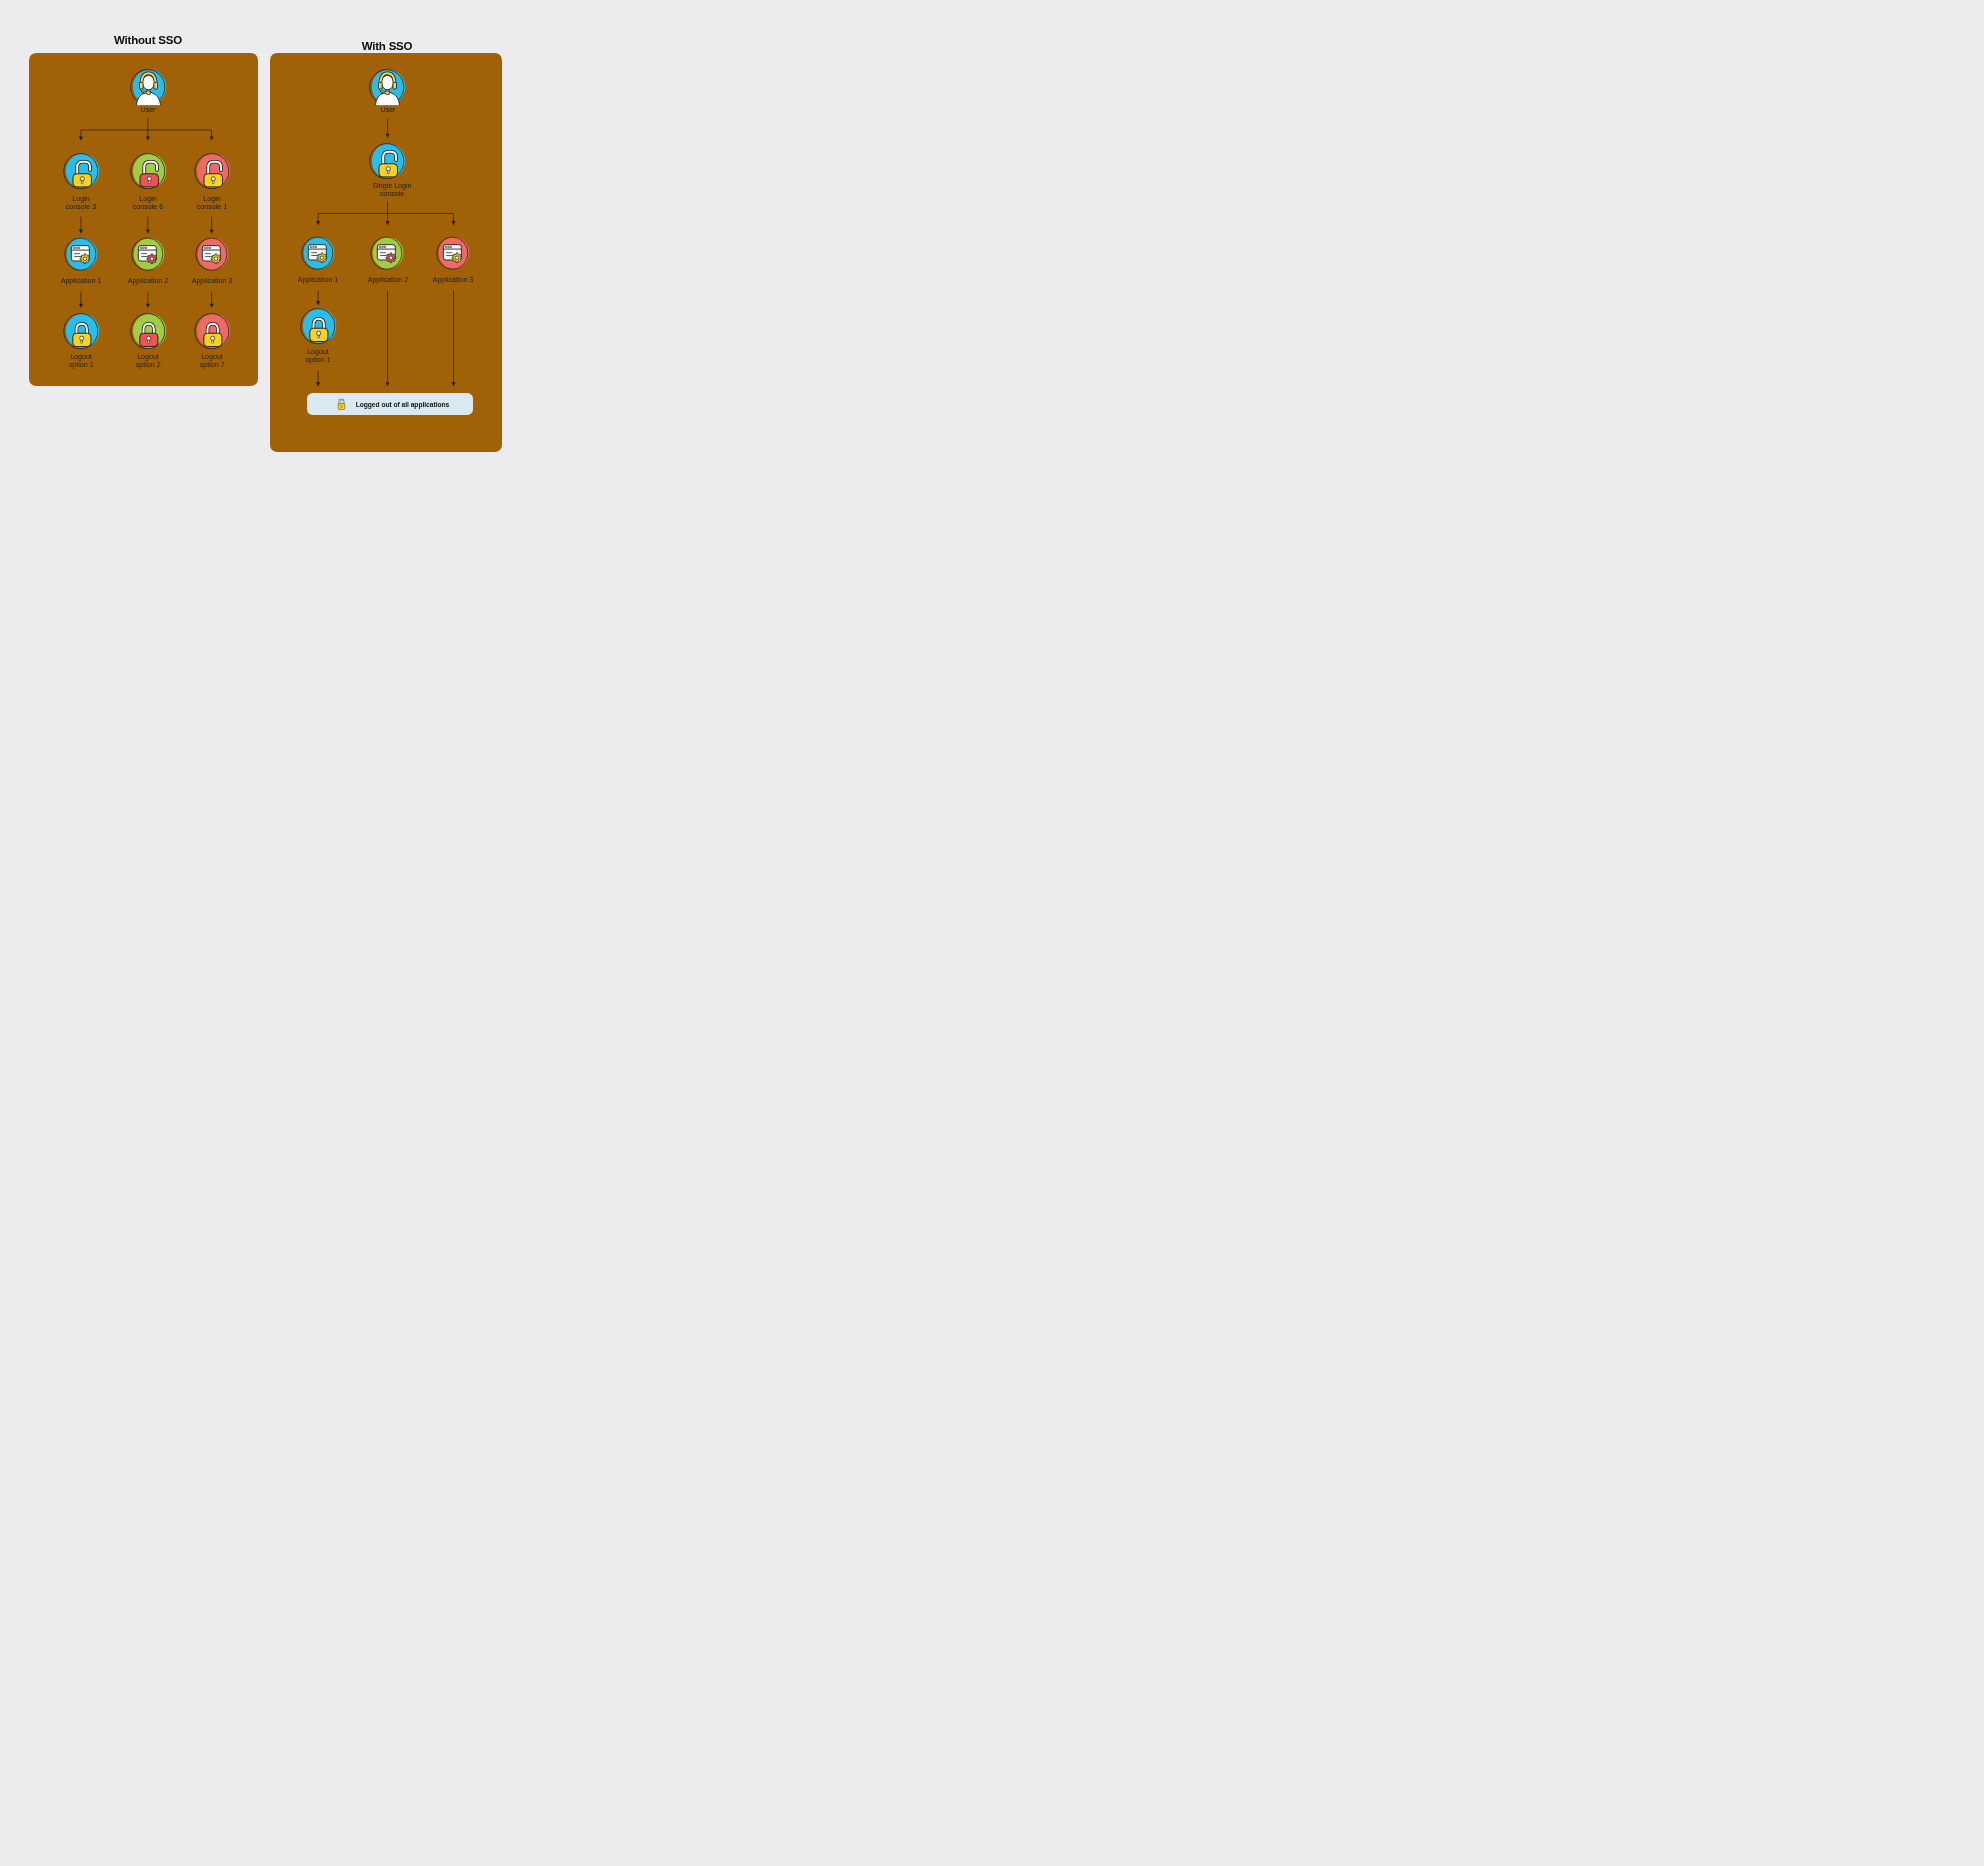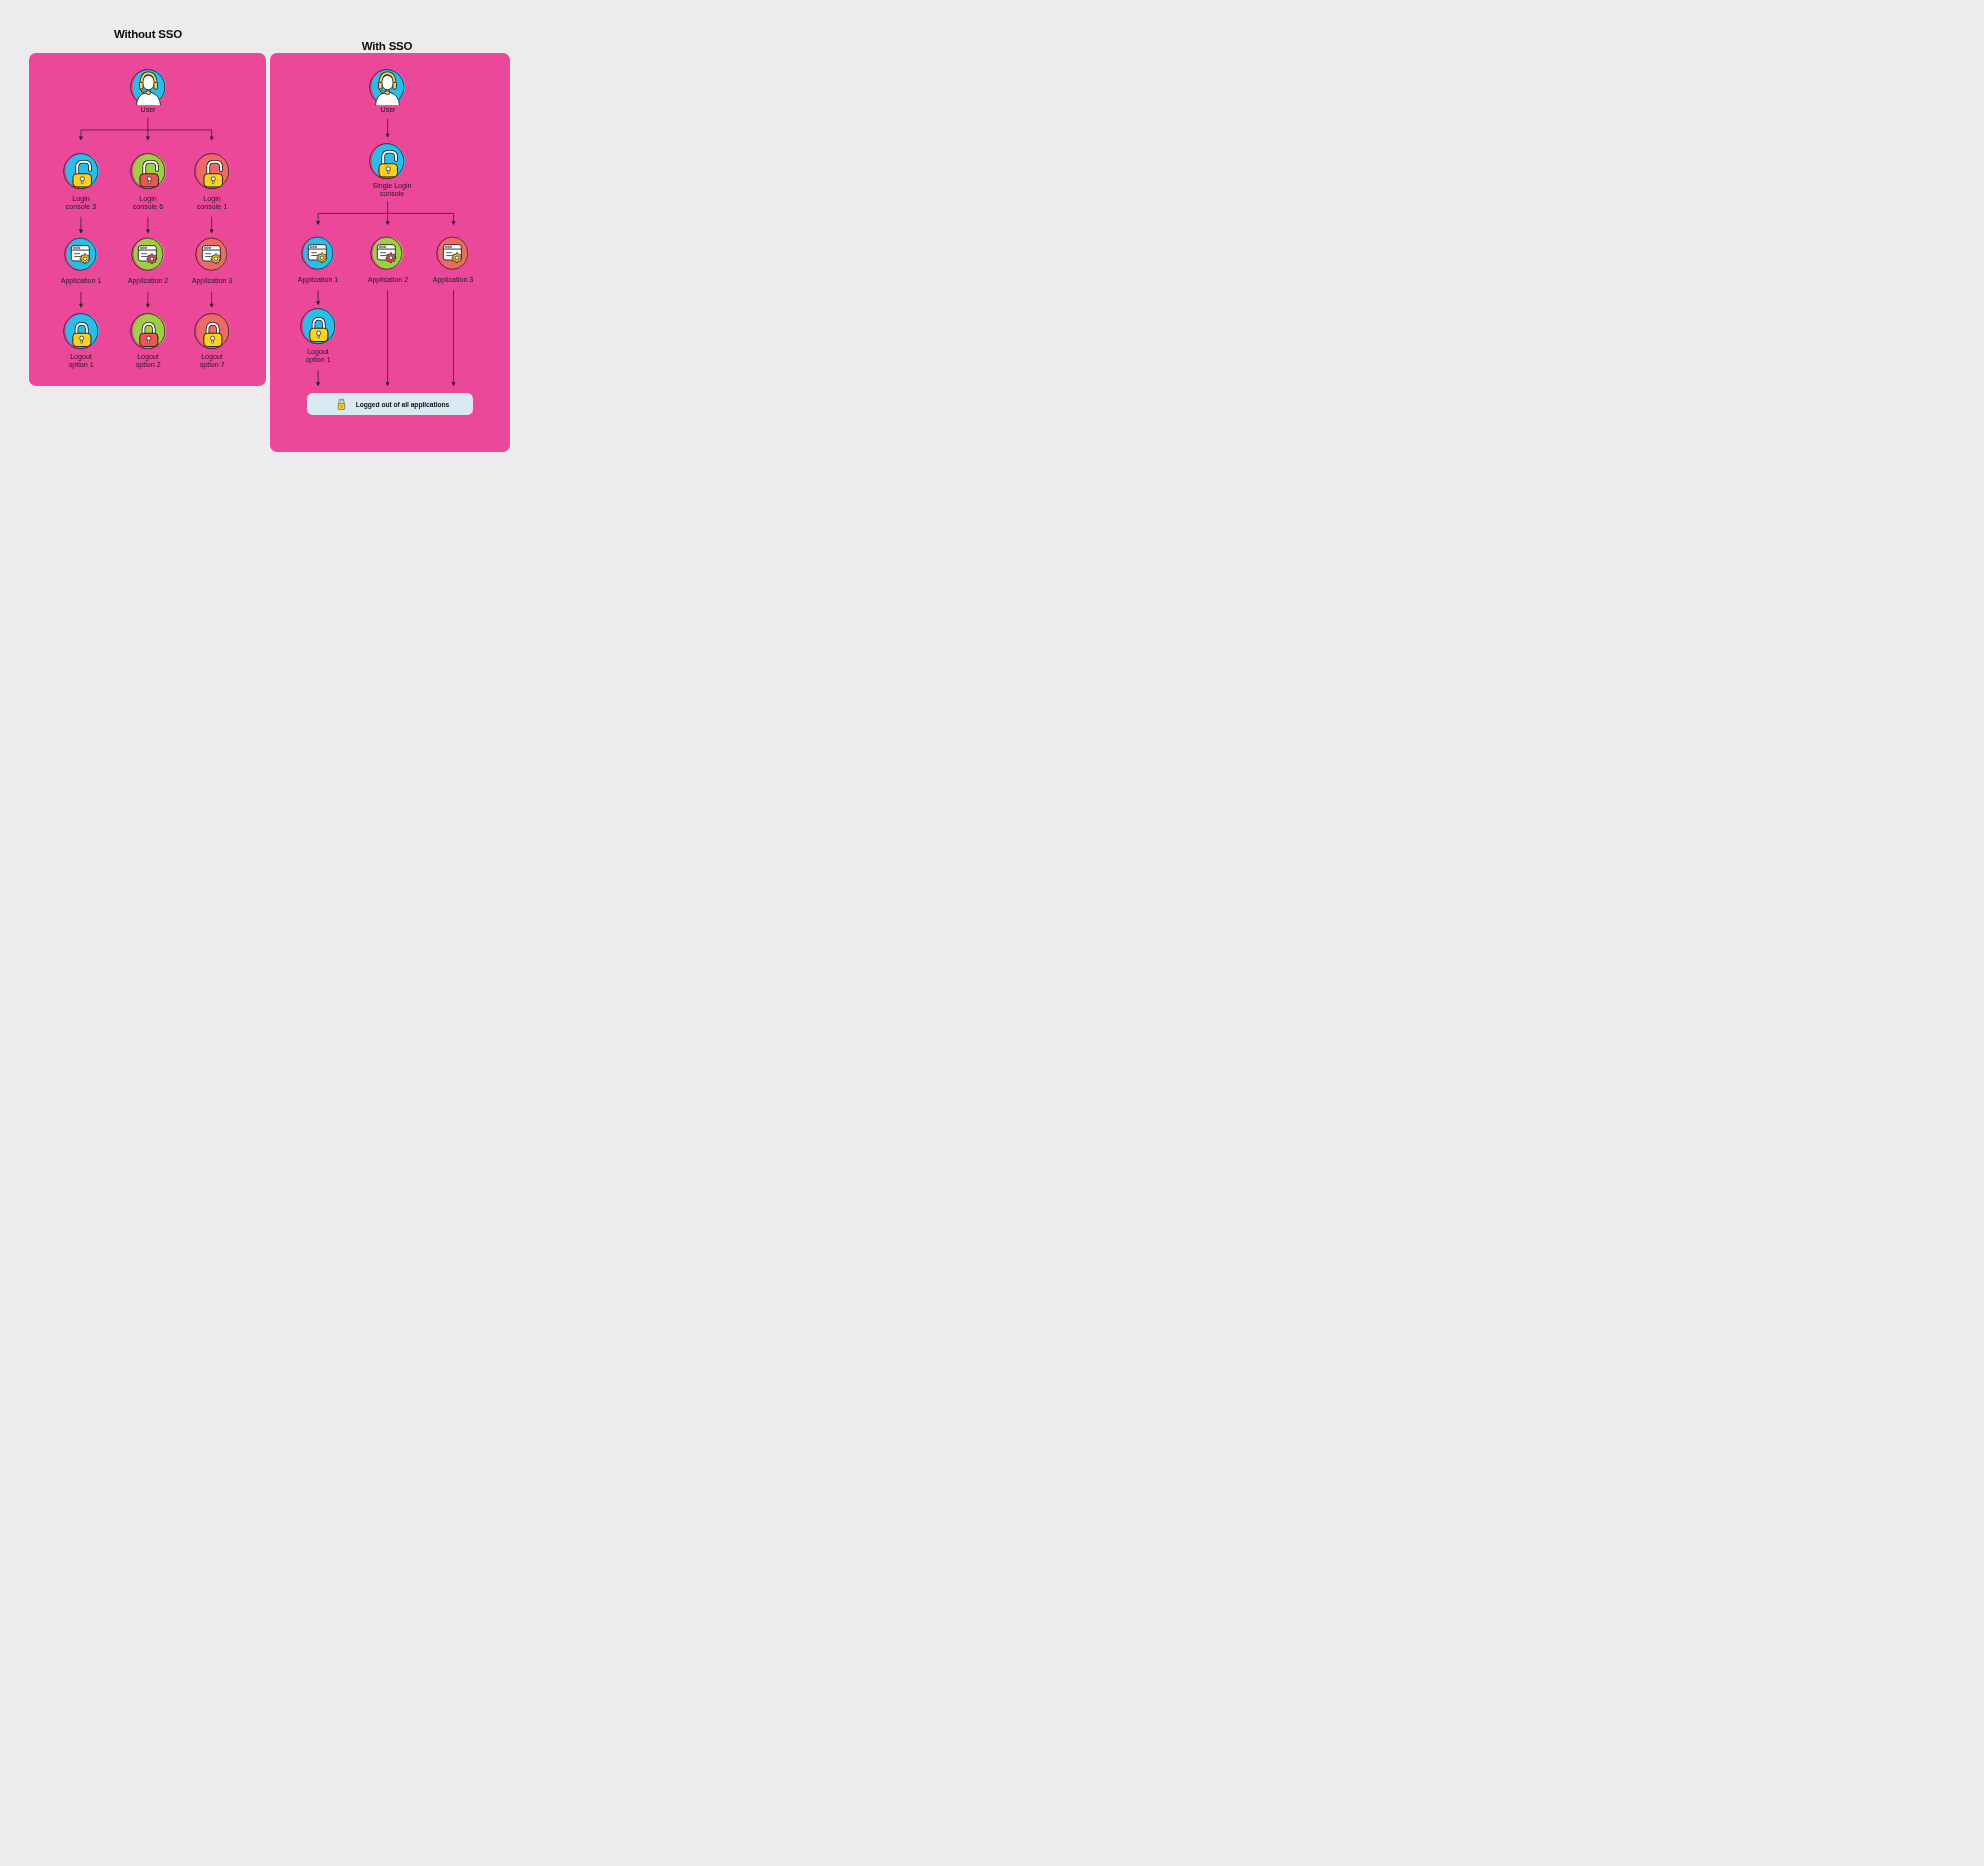--- a/index.html
+++ b/index.html
@@ -20,23 +20,22 @@
     margin:0;
     transform:translateX(-50%);
     font-size:11.5px;
     font-weight:700;
     letter-spacing:-0.2px;
     color:#0c0c0c;
     white-space:nowrap;
   }
   .panel{
     position:absolute;
-    background:#ec4899;
+    background:#a16207;
     border-radius:7.1px;
-    padding-left:8px;
   }
   .connectors{
     position:absolute;
     left:0;top:0;
     pointer-events:none;
   }
   .connectors line{
     stroke:#1d1d1d;
     stroke-width:1.7;
   }
@@ -134,21 +133,21 @@
       <path d="M18.5 38 V26.5 Q18.5 13 30 13 Q41.5 13 41.5 26.5 V38" fill="none" stroke="#ffffff" stroke-width="4.2"></path>
       <rect x="12" y="35" width="36" height="33" rx="7" fill="var(--a,#fcd21f)" stroke="#1d1d1d" stroke-width="2.4"></rect>
       <rect x="28.3" y="49" width="3.6" height="9.5" rx="1.8" fill="#ffffff" stroke="#1d1d1d" stroke-width="1.4"></rect>
       <circle cx="30" cy="47.5" r="4.8" fill="#ffffff" stroke="#1d1d1d" stroke-width="1.8"></circle>
     </symbol>
   </defs>
 </svg>
 
 <div class="canvas">
 
-  <h1 class="title" style="left:148px;top:28px">Without SSO</h1>
+  <h1 class="title" style="left:148px;top:34px">Without SSO</h1>
   <h1 class="title" style="left:387px;top:40px">With SSO</h1>
 
   <section class="panel" style="left:29px;top:53px;width:229px;height:333px">
 
     <svg class="connectors" width="229" height="333" viewBox="0 0 578 838">
       <line x1="300" y1="163" x2="300" y2="193"></line>
       <line x1="131" y1="193" x2="461" y2="193"></line>
       <line x1="131" y1="193" x2="131" y2="217" marker-end="url(#arrow)"></line>
       <line x1="300" y1="193" x2="300" y2="217" marker-end="url(#arrow)"></line>
       <line x1="461" y1="193" x2="461" y2="217" marker-end="url(#arrow)"></line>

